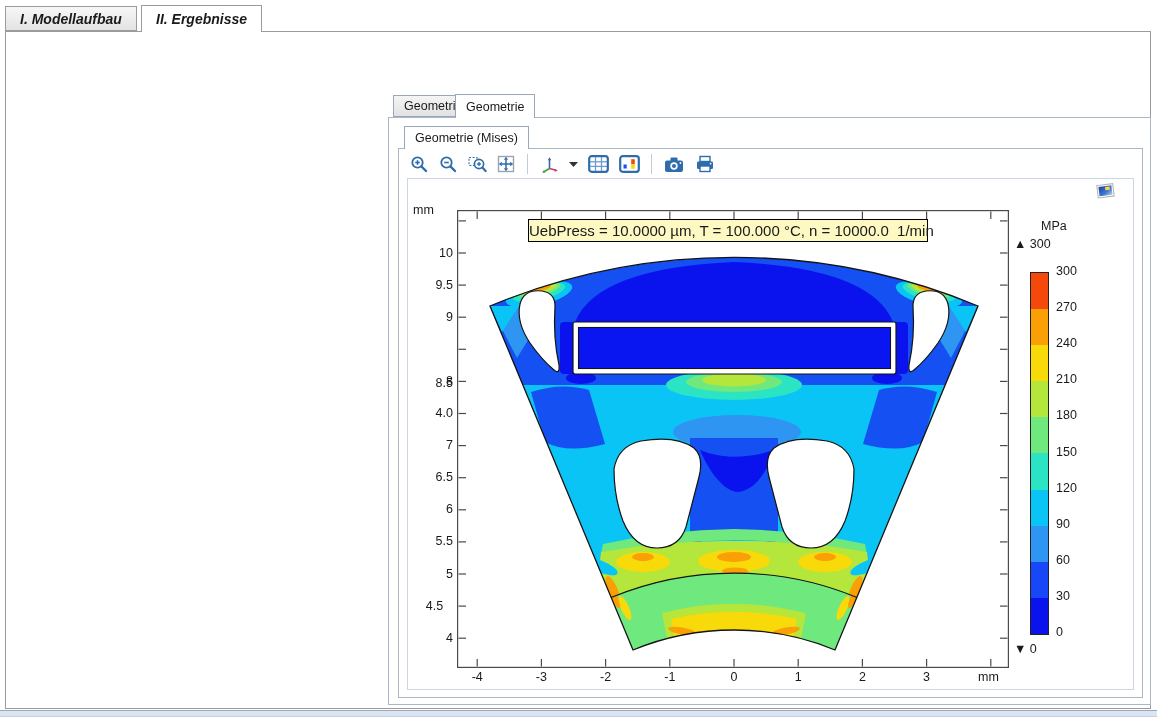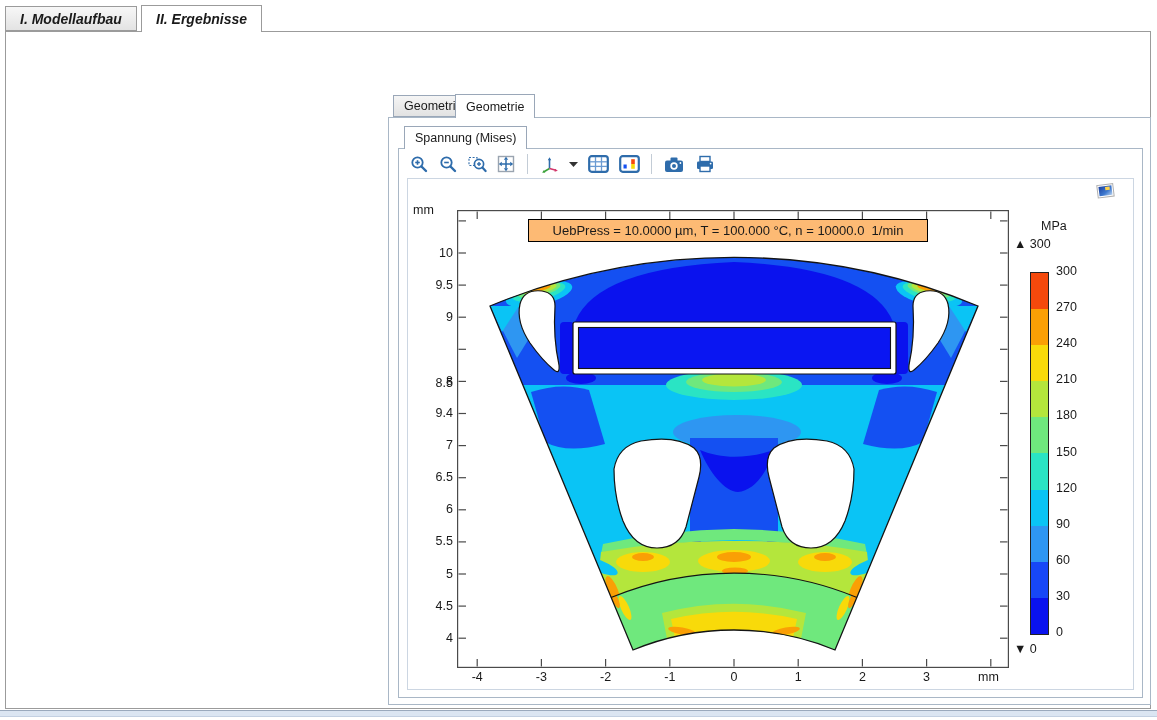--- a/index.html
+++ b/index.html
@@ -38,21 +38,21 @@
   .rp-tab.inactive{background:linear-gradient(#f5f5f5,#e2e2e2);border:1px solid #9aa7b8;z-index:4;}
   .rp-tab.active{background:#fff;border:1px solid #9aa7b8;border-bottom:none;z-index:6;}
   .rp-panel{position:absolute;box-sizing:border-box;border:1px solid #a9b7c6;background:#fff;z-index:5;}
   .toolbar{position:absolute;left:408px;top:151px;height:26px;display:flex;align-items:center;gap:7px;z-index:7;}
   .tbtn{width:22px;height:22px;display:flex;align-items:center;justify-content:center;cursor:pointer;}
   .tsep{width:1px;height:20px;background:#c3ccd6;margin:0 3px;}
   .graphics{position:absolute;left:407px;top:178px;width:727px;height:512px;box-sizing:border-box;
        border:1px solid #ccd6e2;background:#fff;z-index:7;}
   .plot-title{position:absolute;left:49px;top:6px;width:552px;text-align:center;font-size:13.5px;}
   .annotation{position:absolute;left:120px;top:40px;width:398px;height:21px;line-height:21px;
-       border:1.6px solid #000;background:#fdba74;text-align:center;font-size:13px;white-space:pre;}
+       border:1.6px solid #000;background:#fef9c3;text-align:center;font-size:15px;white-space:pre;}
   .tick-x{position:absolute;width:36px;text-align:center;font-size:12.5px;}
   .tick-y{position:absolute;left:8px;width:37px;text-align:right;font-size:12.5px;}
   .unit{position:absolute;font-size:12.5px;}
   .cb-band{width:100%;}
   .cb-label{position:absolute;font-size:12.5px;}
   .vw{position:absolute;left:1089px;top:42px;width:52px;height:52px;}
 </style>
 </head>
 <body>
 
@@ -128,21 +128,21 @@
 
 <div class="rp-tab inactive" style="left:393px;top:95px;height:22px;">
     <span>Geometrie</span>
   </div>
 <div class="rp-tab active" style="left:455px;top:94px;height:24px;">
     <span>Geometrie</span>
   </div>
 <div class="rp-panel" style="left:388px;top:117px;width:763px;height:588px;"></div>
 
 <div class="rp-tab active" style="left:404px;top:126px;height:23px;z-index:7;">
-    <span>Spannung (Mises)</span>
+    <span>Geometrie (Mises)</span>
   </div>
 <div class="rp-panel" style="left:398px;top:148px;width:745px;height:550px;z-index:6;"></div>
 
 <div class="toolbar">
   <div class="tbtn">
     <svg width="18" height="18" viewBox="0 0 18 18">
         <circle cx="7.5" cy="7.5" r="5.2" fill="none" stroke="#2e6cab" stroke-width="1.8"></circle>
         <line x1="5.2" y1="7.5" x2="9.8" y2="7.5" stroke="#2e6cab" stroke-width="1.6"></line>
         <line x1="7.5" y1="5.2" x2="7.5" y2="9.8" stroke="#2e6cab" stroke-width="1.6"></line>
         <line x1="11.5" y1="11.5" x2="16" y2="16" stroke="#2e6cab" stroke-width="2.4" stroke-linecap="round"></line>
@@ -408,27 +408,27 @@
   <div class="cb-label" style="left:606px;top:463px;">▼ 0</div>
 <div class="tick-x" style="left: 51.2px; top: 491px;">-4</div>
     <div class="tick-x" style="left: 115.4px; top: 491px;">-3</div>
     <div class="tick-x" style="left: 179.6px; top: 491px;">-2</div>
     <div class="tick-x" style="left: 243.8px; top: 491px;">-1</div>
     <div class="tick-x" style="left: 308px; top: 491px;">0</div>
     <div class="tick-x" style="left: 372.2px; top: 491px;">1</div>
     <div class="tick-x" style="left: 436.4px; top: 491px;">2</div>
     <div class="tick-x" style="left: 500.6px; top: 491px;">3</div>
     <div class="tick-y" style="top: 451.7px;">4</div>
-    <div class="tick-y" style="top: 419.6px;">4.5</div>
+    <div class="tick-y" style="top: 419.6px; text-align: center;">4.5</div>
     <div class="tick-y" style="top: 387.5px;">5</div>
     <div class="tick-y" style="top: 355.4px;">5.5</div>
     <div class="tick-y" style="top: 323.3px;">6</div>
     <div class="tick-y" style="top: 291.2px;">6.5</div>
     <div class="tick-y" style="top: 259.1px;">7</div>
-    <div class="tick-y" style="top: 227px;">9.4</div>
+    <div class="tick-y" style="top: 227px;">4.0</div>
     <div class="tick-y" style="top: 194.9px;">8</div>
     <div class="tick-y" style="top: 162.8px; margin-top: 34px;">8.5</div>
     <div class="tick-y" style="top: 130.7px;">9</div>
     <div class="tick-y" style="top: 98.6px;">9.5</div>
     <div class="tick-y" style="top: 66.5px;">10</div>
     <div class="cb-label" style="left: 648px; top: 85px;">300</div>
     <div class="cb-label" style="left: 648px; top: 121.1px;">270</div>
     <div class="cb-label" style="left: 648px; top: 157.2px;">240</div>
     <div class="cb-label" style="left: 648px; top: 193.3px;">210</div>
     <div class="cb-label" style="left: 648px; top: 229.4px;">180</div>

